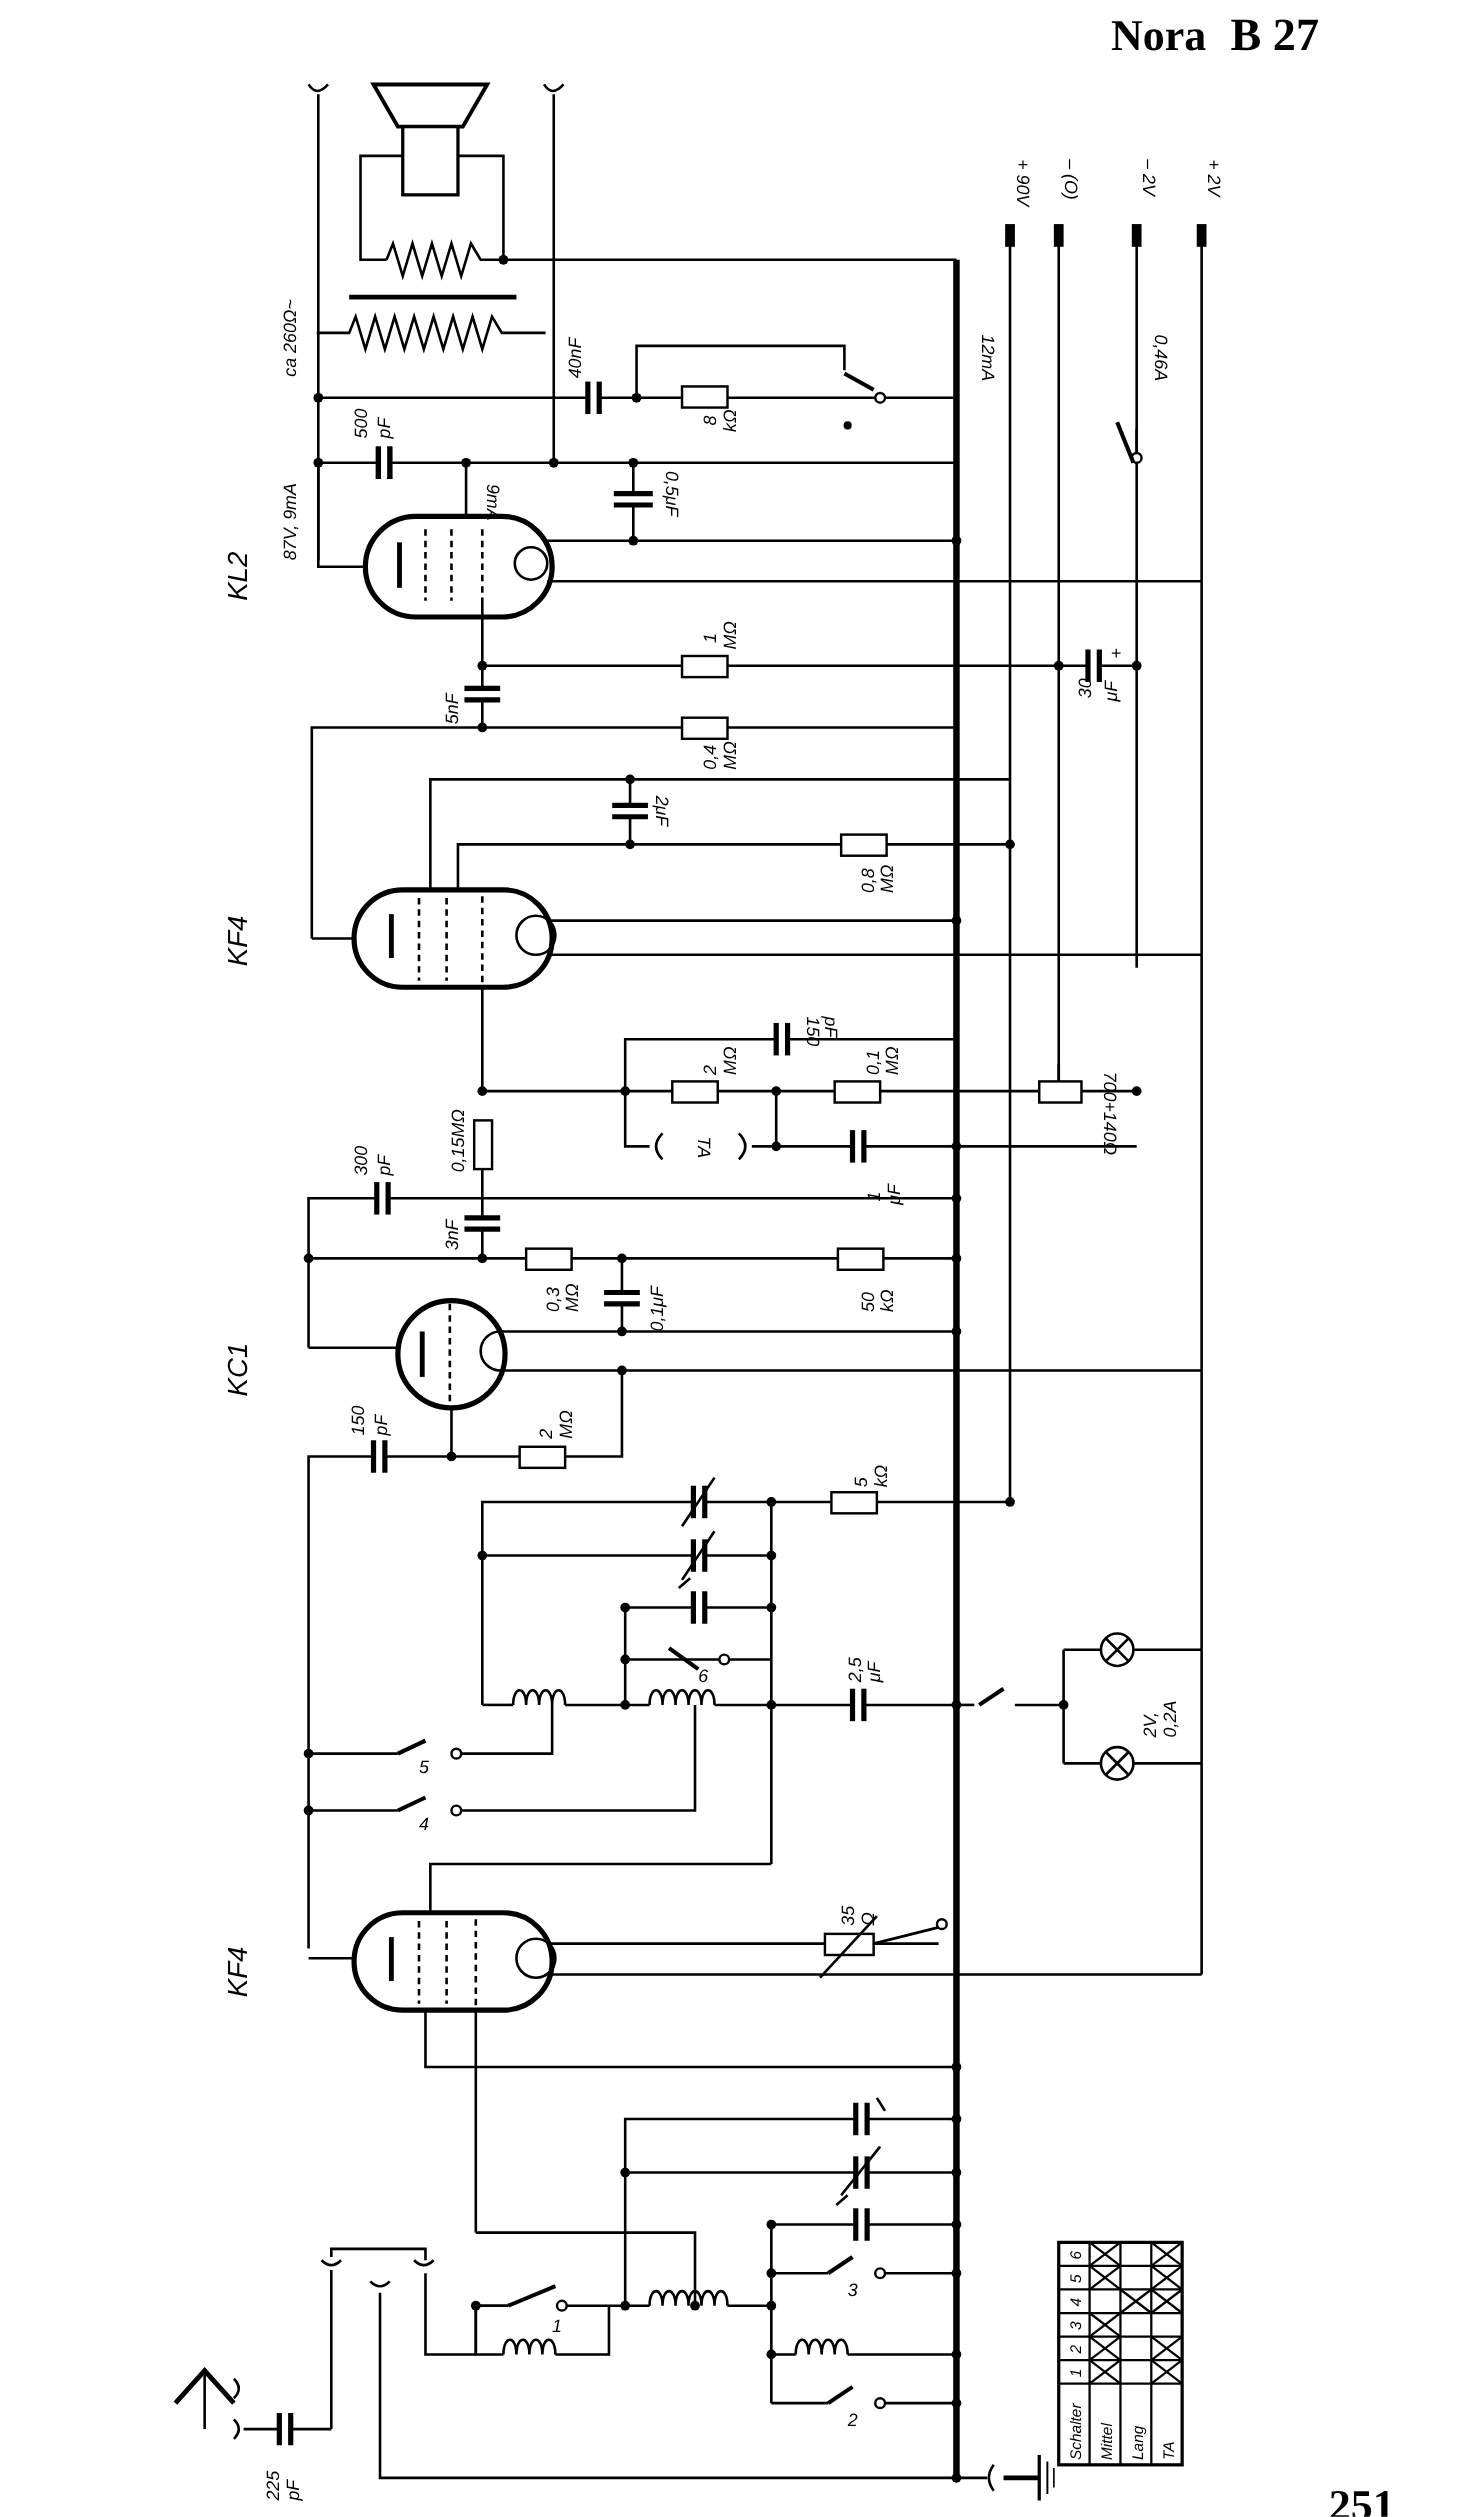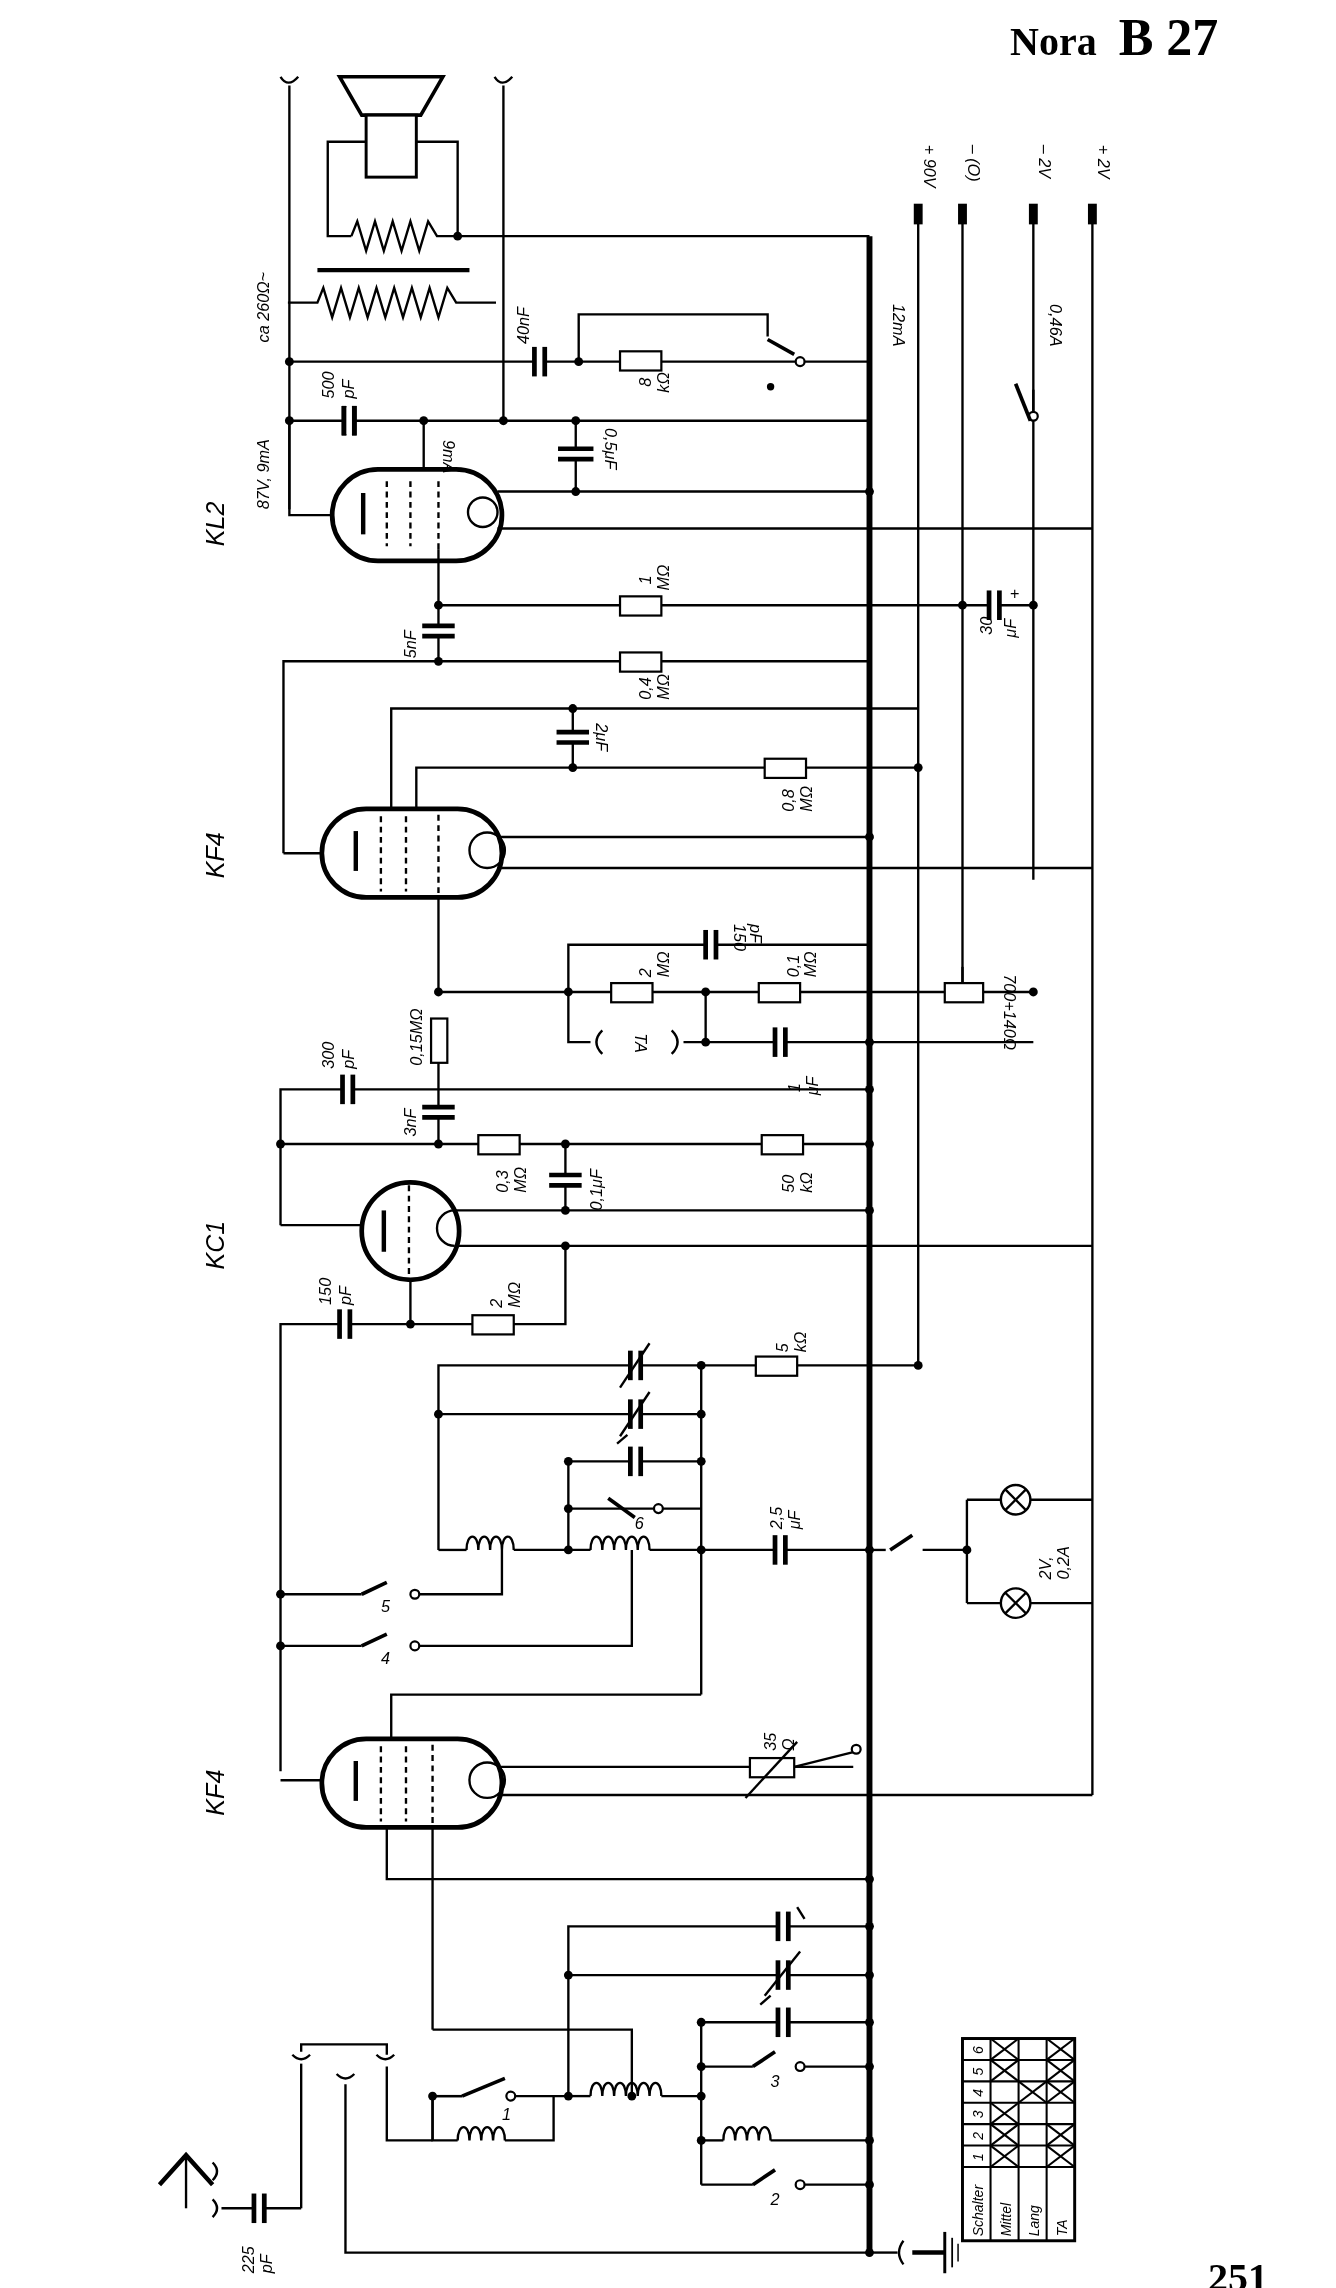--- a/index.html
+++ b/index.html
@@ -1,19 +1,19 @@
 <!DOCTYPE html>
 <html><head>
 <meta charset="utf-8">
 <style>
   html,body{margin:0;padding:0;background:#fff;}
   body{width:1336px;height:2288px;overflow:hidden;position:relative;font-family:"Liberation Serif",serif;}
   #title{position:absolute;left:1010px;top:8px;font-family:"Liberation Serif",serif;color:#000;white-space:nowrap;}
   #title .brand{font-size:40px;font-weight:bold;}
-  #title .model{font-size:52px;font-weight:bold;margin-left:18px;}
+  #title .model{font-size:42px;font-weight:bold;margin-left:18px;}
   #pagenum{position:absolute;left:1208px;top:2218px;font-size:40px;font-weight:bold;font-family:"Liberation Serif",serif;margin-top:36px;}
   svg#schem{position:absolute;left:0;top:0;}
   .w{stroke:#000;stroke-width:1.6;fill:none;}
   .wb{stroke:#000;stroke-width:4;fill:none;}
   .tube{stroke:#000;stroke-width:3.2;fill:none;}
   .dash{stroke:#000;stroke-width:1.6;fill:none;stroke-dasharray:4 3;}
   .dot{fill:#000;}
   .res{stroke:#000;stroke-width:1.5;fill:#fff;}
   .cap{stroke:#000;stroke-width:3.2;}
   .lbl{font-family:"Liberation Sans",sans-serif;font-style:italic;font-size:11px;fill:#000;}

